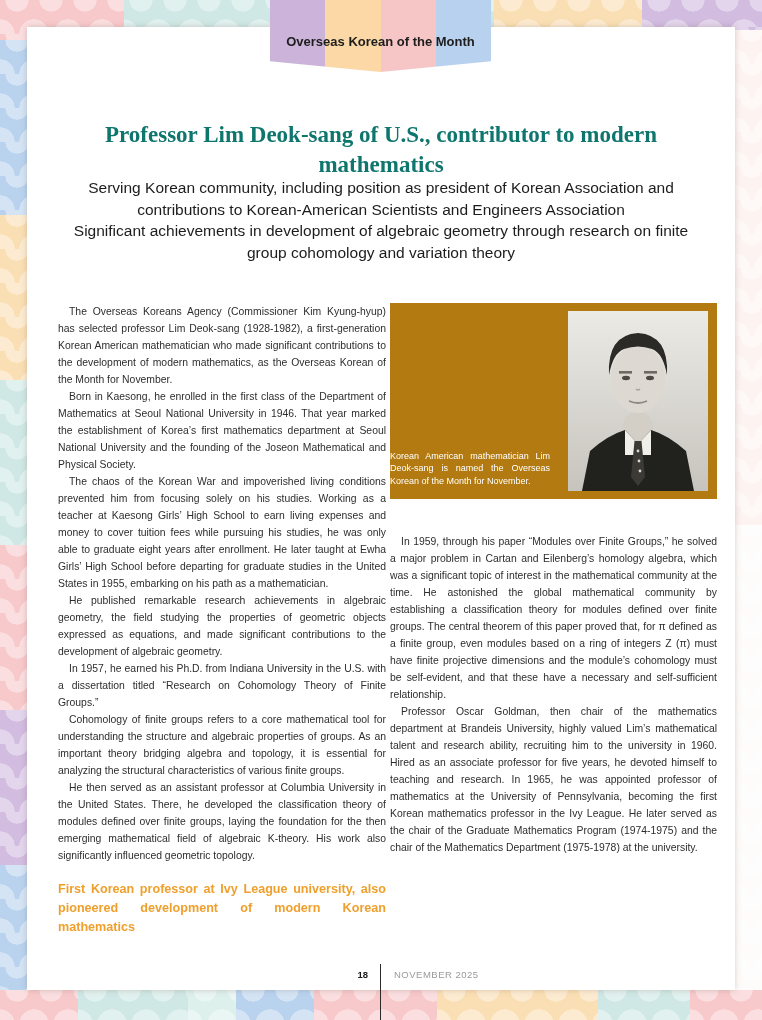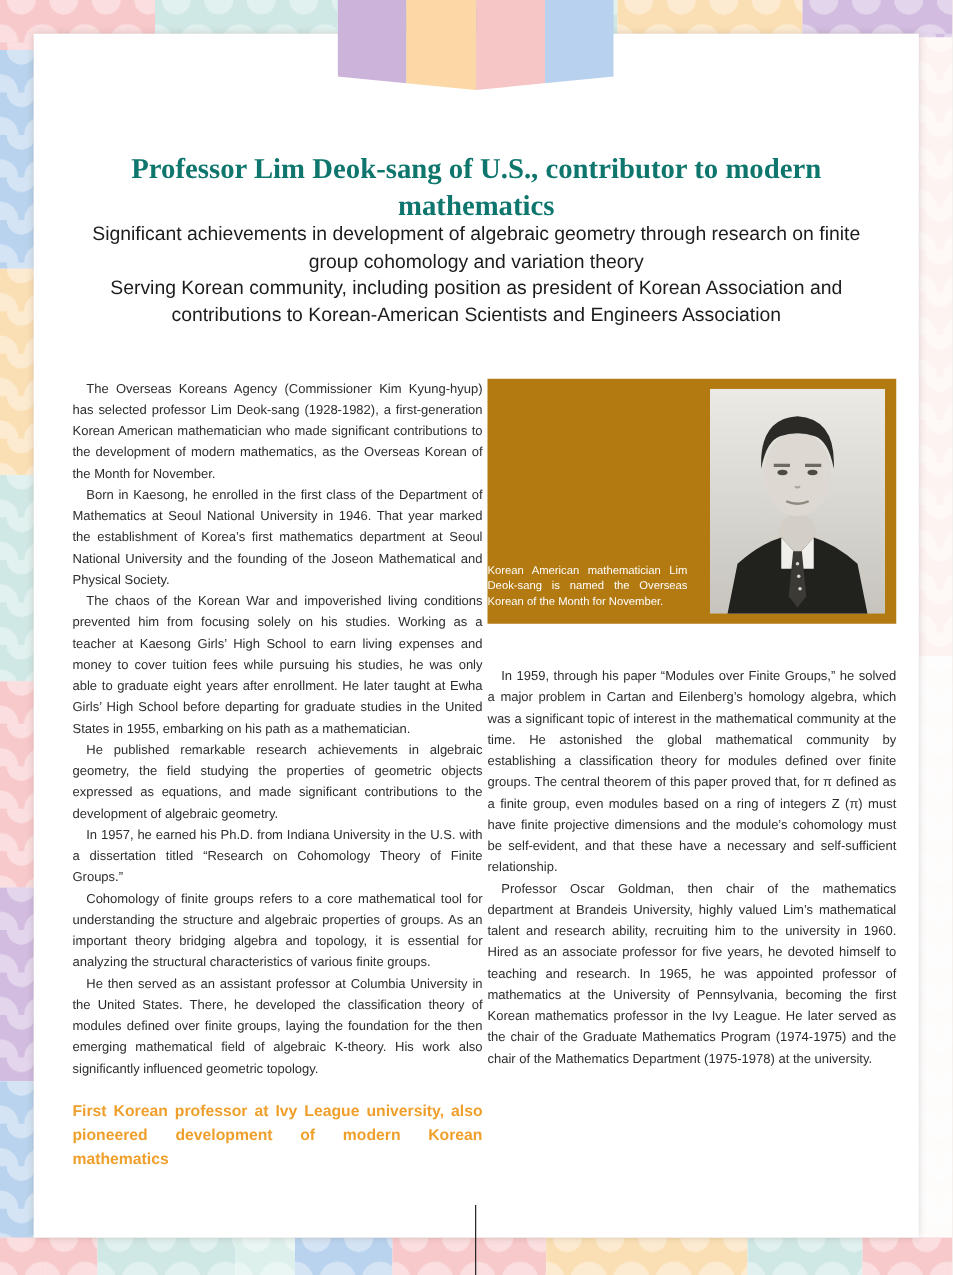--- a/index.html
+++ b/index.html
@@ -94,22 +94,22 @@
     <div class="seg scale c-peach" style="width:161px"></div>
     <div class="seg scale c-teal" style="width:92px"></div>
     <div class="seg scale c-pink" style="width:72px"></div>
   </div>
 
   <div class="page">
 
     <h1 class="title">Professor Lim Deok-sang of U.S., contributor to modern mathematics</h1>
 
     <div class="subtitle">
+      <div>Serving Korean community, including position as president of Korean Association and contributions to Korean-American Scientists and Engineers Association</div>
       <div>Significant achievements in development of algebraic geometry through research on finite group cohomology and variation theory</div>
-      <div>Serving Korean community, including position as president of Korean Association and contributions to Korean-American Scientists and Engineers Association</div>
     </div>
 
     <div class="col col-left">
       <div>
           <p class="para">The Overseas Koreans Agency (Commissioner Kim Kyung-hyup) has selected professor Lim Deok-sang (1928-1982), a first-generation Korean American mathematician who made significant contributions to the development of modern mathematics, as the Overseas Korean of the Month for November.</p>
           <p class="para">Born in Kaesong, he enrolled in the first class of the Department of Mathematics at Seoul National University in 1946. That year marked the establishment of Korea’s first mathematics department at Seoul National University and the founding of the Joseon Mathematical and Physical Society.</p>
           <p class="para">The chaos of the Korean War and impoverished living conditions prevented him from focusing solely on his studies. Working as a teacher at Kaesong Girls’ High School to earn living expenses and money to cover tuition fees while pursuing his studies, he was only able to graduate eight years after enrollment. He later taught at Ewha Girls’ High School before departing for graduate studies in the United States in 1955, embarking on his path as a mathematician.</p>
           <p class="para">He published remarkable research achievements in algebraic geometry, the field studying the properties of geometric objects expressed as equations, and made significant contributions to the development of algebraic geometry.</p>
           <p class="para">In 1957, he earned his Ph.D. from Indiana University in the U.S. with a dissertation titled “Research on Cohomology Theory of Finite Groups.”</p>
           <p class="para">Cohomology of finite groups refers to a core mathematical tool for understanding the structure and algebraic properties of groups. As an important theory bridging algebra and topology, it is essential for analyzing the structural characteristics of various finite groups.</p>
@@ -145,23 +145,28 @@
           <circle cx="72" cy="160" r="1.4" fill="#d9d6cf"></circle>
         </svg>
         <div class="photo-caption">Korean American mathematician Lim Deok-sang is named the Overseas Korean of the Month for November.</div>
       </div>
       <div>
           <p class="para">In 1959, through his paper “Modules over Finite Groups,” he solved a major problem in Cartan and Eilenberg’s homology algebra, which was a significant topic of interest in the mathematical community at the time. He astonished the global mathematical community by establishing a classification theory for modules defined over finite groups. The central theorem of this paper proved that, for π defined as a finite group, even modules based on a ring of integers Z (π) must have finite projective dimensions and the module’s cohomology must be self-evident, and that these have a necessary and self-sufficient relationship.</p>
           <p class="para">Professor Oscar Goldman, then chair of the mathematics department at Brandeis University, highly valued Lim’s mathematical talent and research ability, recruiting him to the university in 1960. Hired as an associate professor for five years, he devoted himself to teaching and research. In 1965, he was appointed professor of mathematics at the University of Pennsylvania, becoming the first Korean mathematics professor in the Ivy League. He later served as the chair of the Graduate Mathematics Program (1974-1975) and the chair of the Mathematics Department (1975-1978) at the university.</p>
         </div>
     </div>
 
+    <div class="footer">
+      <span class="pageno">18</span>
+      <span class="issue">NOVEMBER 2025</span>
+    </div>
   </div>
 
   <div class="ribbon">
     <div class="rseg r-purple"></div>
     <div class="rseg r-peach"></div>
     <div class="rseg r-pink"></div>
     <div class="rseg r-blue"></div>
+    <div class="ribbon-label">Overseas Korean of the Month</div>
   </div>
 
   <div class="crop-line"></div>
 </div>
 
 </body></html>

